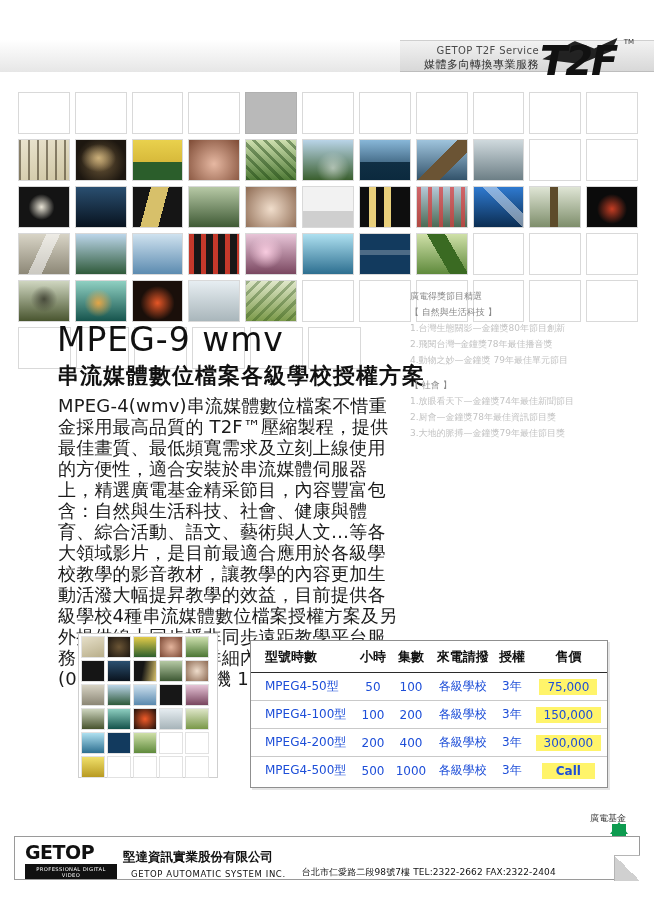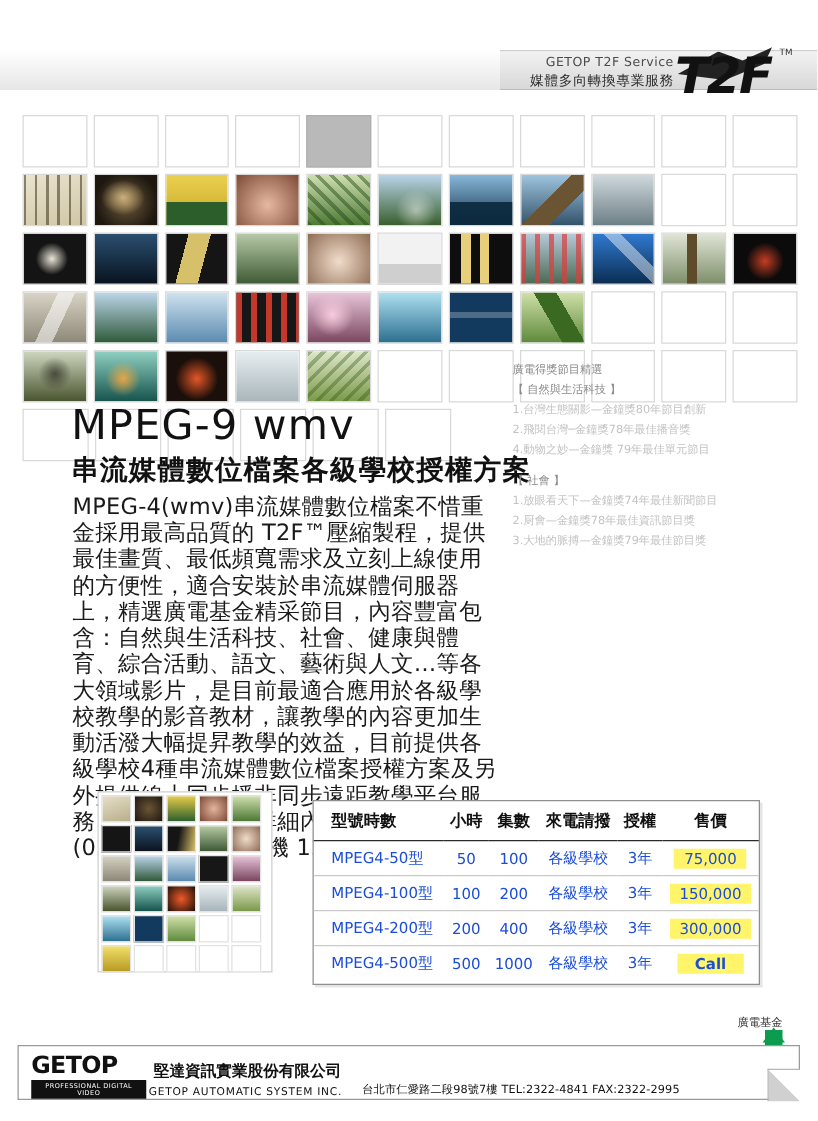--- a/index.html
+++ b/index.html
@@ -144,21 +144,21 @@
   }
   .f-logo {
     margin-left:10px; width:92px;
   }
   .f-logo .gt { font-size:19px; font-weight:bold; letter-spacing:-.5px; color:#111;}
   .f-logo .sub {
     background:#111; color:#fff; font-size:5.2px; letter-spacing:.4px;
     padding:1.5px 2px; margin-top:1px; text-align:center;
   }
   .f-cn { font-size:12.5px; font-weight:bold; margin-left:6px; color:#111; }
-  .f-en { font-size:8.5px; letter-spacing:.6px; color:#111; margin-left:2px; margin-top:3px;}
+  .f-en { font-size:8.5px; letter-spacing:.6px; color:#111; margin-left:14px; margin-top:3px;}
   .f-right { margin-left:16px; font-size:9px; line-height:14px; color:#111; }
   .f-right .r1 { letter-spacing:.1px; }
   .f-right .r2 { letter-spacing:.1px; }
 
   .corner-fold {
     position:absolute; right:14px; bottom:16px; width:26px; height:26px;
     background: linear-gradient(225deg,#ffffff 50%, #d0d0d0 50%);
     border-left:1px solid #b5b5b5; border-top:1px solid #b5b5b5;
   }
 </style>
@@ -482,17 +482,17 @@
 <div class="footer">
   <div class="f-logo">
     <div class="gt">GETOP</div>
     <div class="sub">PROFESSIONAL DIGITAL VIDEO</div>
   </div>
   <div style="display:flex;flex-direction:column;">
     <div class="f-cn">堅達資訊實業股份有限公司</div>
     <div class="f-en">GETOP AUTOMATIC SYSTEM INC.</div>
   </div>
   <div class="f-right">
-    <div class="r1">台北市仁愛路二段98號7樓 TEL:2322-4841 FAX:2322-2995</div>
+    <div class="r1">台北市仁愛路二段98號7樓 TEL:2322-2662 FAX:2322-2404</div>
   </div>
 </div>
 
 <div class="corner-fold"></div>
 
 </body></html>

